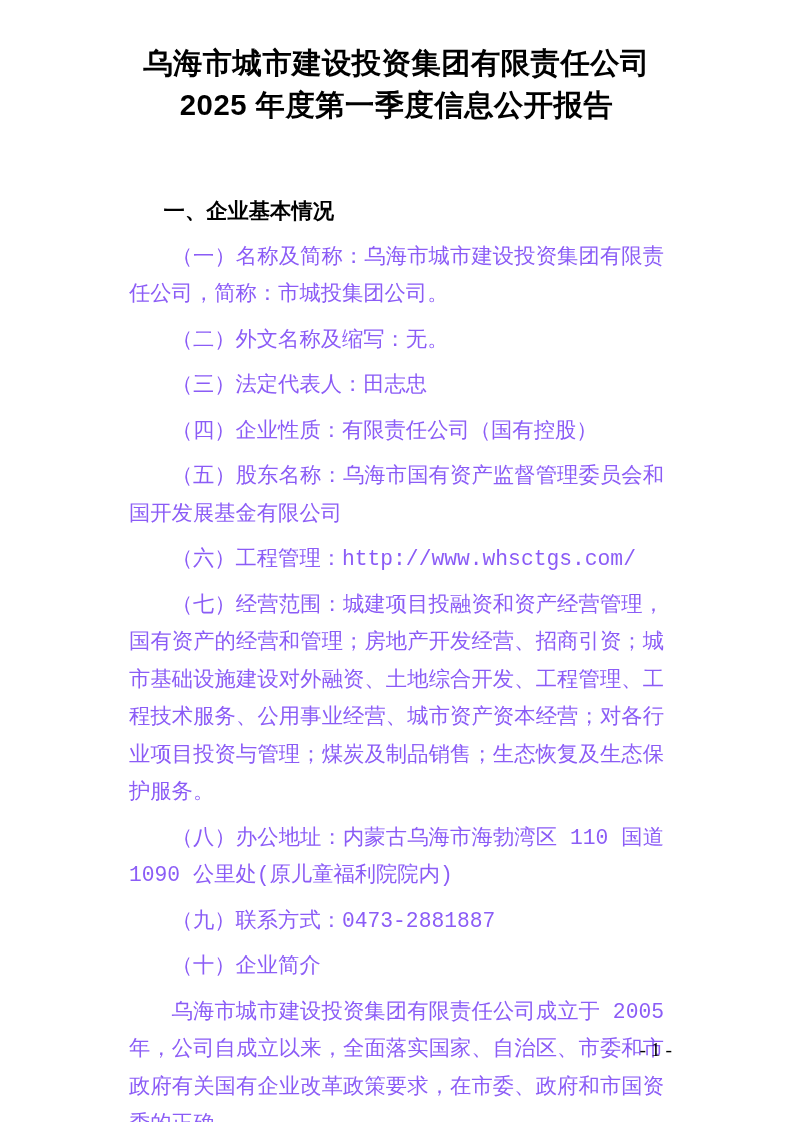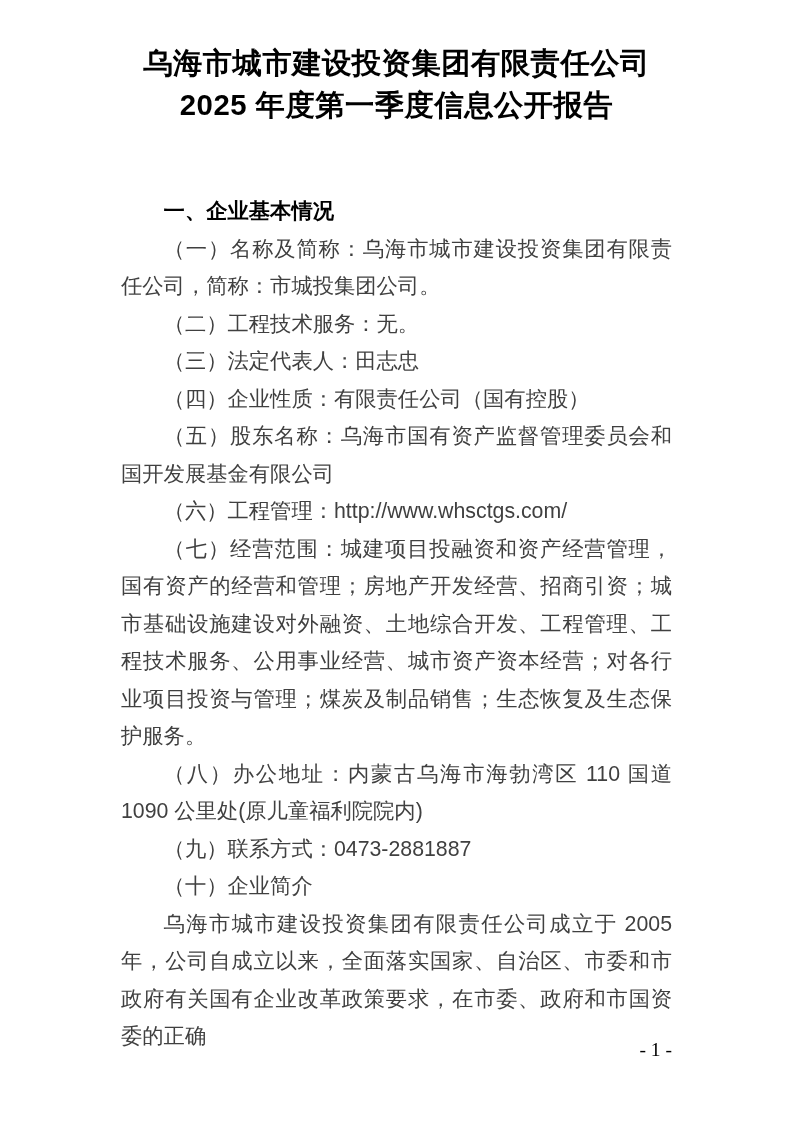--- a/index.html
+++ b/index.html
@@ -34,27 +34,27 @@
   .section-heading {
     margin-top: 67px;
     font-family: "Liberation Sans", "DejaVu Sans", sans-serif;
     font-weight: bold;
     font-size: 21.3px;
     line-height: 37.5px;
     text-indent: 2em;
     color: #000000;
   }
   .doc-body p {
-    margin: 0;
-    font-family: Liberation Sans, sans-serif;
+    margin: 8px;
+    font-family: Liberation Mono, monospace;
     font-size: 21.3px;
     line-height: 37.5px;
     text-indent: 2em;
     text-align: justify;
-    color: #404040;
+    color: #8b5cf6;
   }
   .page-number {
     position: absolute;
     top: 1038px;
     right: 121px;
     font-family: "Liberation Serif", "DejaVu Serif", serif;
     font-size: 19.5px;
     line-height: 24px;
     color: #000000;
   }
@@ -67,21 +67,21 @@
 
     <div class="title-block">
       <div>乌海市城市建设投资集团有限责任公司</div>
       <div>2025 年度第一季度信息公开报告</div>
     </div>
 
     <div class="section-heading">一、企业基本情况</div>
 
     <div class="doc-body">
       <p>（一）名称及简称：乌海市城市建设投资集团有限责任公司，简称：市城投集团公司。</p>
-      <p>（二）工程技术服务：无。</p>
+      <p>（二）外文名称及缩写：无。</p>
       <p>（三）法定代表人：田志忠</p>
       <p>（四）企业性质：有限责任公司（国有控股）</p>
       <p>（五）股东名称：乌海市国有资产监督管理委员会和国开发展基金有限公司</p>
       <p>（六）工程管理：http://www.whsctgs.com/</p>
       <p>（七）经营范围：城建项目投融资和资产经营管理，国有资产的经营和管理；房地产开发经营、招商引资；城市基础设施建设对外融资、土地综合开发、工程管理、工程技术服务、公用事业经营、城市资产资本经营；对各行业项目投资与管理；煤炭及制品销售；生态恢复及生态保护服务。</p>
       <p>（八）办公地址：内蒙古乌海市海勃湾区 110 国道 1090 公里处(原儿童福利院院内)</p>
       <p>（九）联系方式：0473-2881887</p>
       <p>（十）企业简介</p>
       <p>乌海市城市建设投资集团有限责任公司成立于 2005 年，公司自成立以来，全面落实国家、自治区、市委和市政府有关国有企业改革政策要求，在市委、政府和市国资委的正确</p>
     </div>

